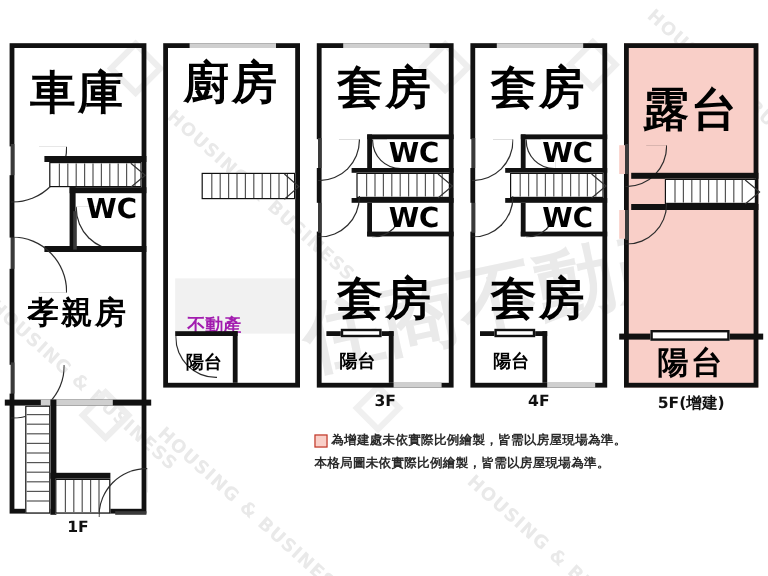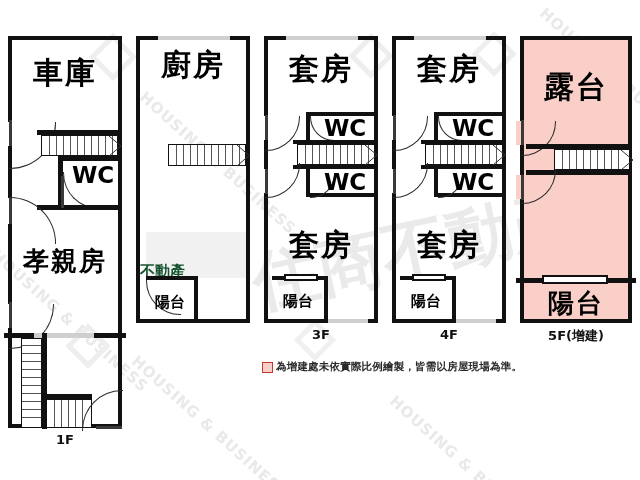--- a/index.html
+++ b/index.html
@@ -35,21 +35,21 @@
     position:absolute;left:0;top:0;right:0;bottom:0;
     border:4px solid #111;background:transparent;box-sizing:border-box;
   }
   .shell.pink{background:#f9cfc8;}
   .room-label{
     position:absolute;z-index:6;color:#000;font-weight:bold;
     white-space:nowrap;text-align:center;
     font-family:"DejaVu Sans","Liberation Sans",sans-serif;
     line-height:1;
   }
-  .lbl-big{font-size:30px;letter-spacing:2px;}
+  .lbl-big{font-size:38px;letter-spacing:2px;}
   .lbl-mid{font-size:23px;letter-spacing:2px;}
   .lbl-sm{font-size:15px;letter-spacing:0px;}
   .lbl-wc{font-size:23px;letter-spacing:0;font-weight:bold;}
   .floor-name{
     position:absolute;z-index:6;color:#111;font-size:13px;font-weight:bold;
     text-align:center;white-space:nowrap;
     font-family:"DejaVu Sans","Liberation Sans",sans-serif;
   }
 
   
@@ -80,21 +80,21 @@
 
 <div id="plan">
 
   <div class="wm wm-diag" style="left:148px;top:88px;transform:rotate(42deg);">HOUSING &amp; BUSINESS</div>
   <div class="wm wm-diag" style="left:140px;top:352px;transform:rotate(42deg);">HOUSING &amp; BUSINESS</div>
   <div class="wm wm-diag" style="left:398px;top:392px;transform:rotate(42deg);">HOUSING &amp; BUSINESS</div>
   <div class="wm wm-diag" style="left:0px;top:246px;transform:rotate(42deg);">HOUSING &amp; BUSINESS</div>
   <div class="wm wm-diag" style="left:548px;top:4px;transform:rotate(42deg);">HOUSING &amp; BUSINESS</div>
 
   <div class="wm-box" style="left:146px;top:232px;width:100px;height:46px;"></div>
-  <div class="wm wm-brand" style="left:140px;top:262px;font-size:15px;color:#14532d;">不動產</div>
+  <div class="wm wm-brand" style="left:156px;top:262px;font-size:15px;color:#a21caf;">不動產</div>
 
   <div class="wm-rot" style="left:250px;top:205px;font-size:66px;color:#eaeaea;transform:rotate(-12deg);">住商不動產</div>
 
   <div class="wm" style="left:96px;top:40px;width:24px;height:24px;border:5px solid #eeeeee;transform:rotate(45deg);"></div>
   <div class="wm" style="left:355px;top:40px;width:22px;height:22px;border:5px solid #eeeeee;transform:rotate(45deg);"></div>
   <div class="wm" style="left:478px;top:38px;width:22px;height:22px;border:5px solid #eeeeee;transform:rotate(45deg);"></div>
   <div class="wm" style="left:72px;top:330px;width:22px;height:22px;border:5px solid #eeeeee;transform:rotate(45deg);"></div>
   <div class="wm" style="left:300px;top:325px;width:20px;height:20px;border:5px solid #f0f0f0;transform:rotate(45deg);"></div>
   <div class="wm" style="left:556px;top:232px;width:22px;height:22px;border:5px solid #f2dede;transform:rotate(45deg);"></div>
 
@@ -351,15 +351,18 @@
     <div class="room-label lbl-big" style="left:0;top:254px;width:112px;font-size:26px;">陽台</div>
 
     <div class="floor-name" style="left:-12px;top:291px;width:136px;">5F(增建)</div>
   </div>
 
   <div class="legend" style="left:262px;top:360px;width:280px;">
     <div class="legend-row">
       <span class="legend-swatch"></span>
       <span class="legend-txt">為增建處未依實際比例繪製，皆需以房屋現場為準。</span>
     </div>
+    <div class="legend-row" style="margin-top:5px;">
+      <span class="legend-txt">本格局圖未依實際比例繪製，皆需以房屋現場為準。</span>
+    </div>
   </div>
 
 </div>
 
 </body></html>

